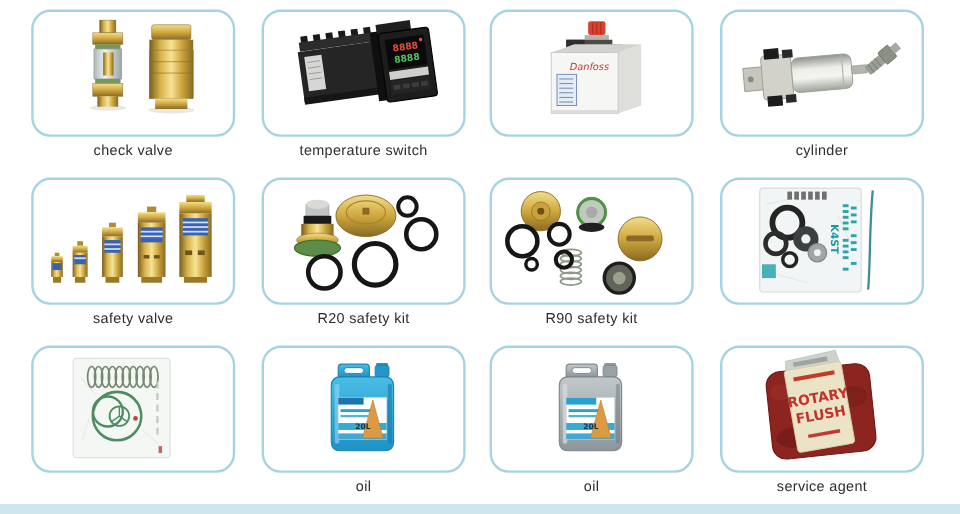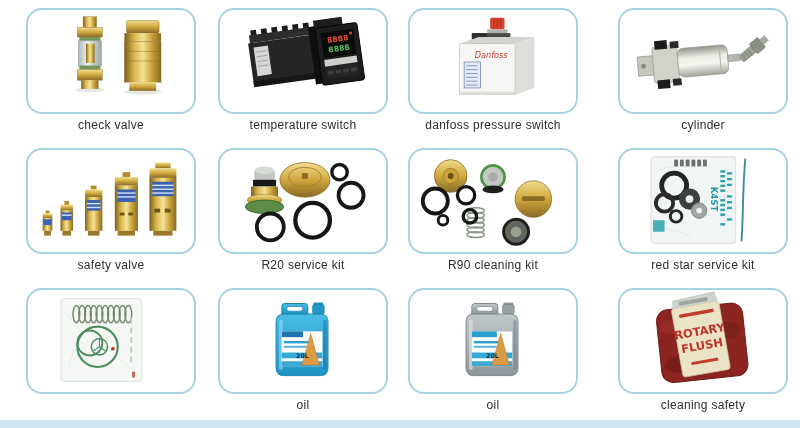--- a/index.html
+++ b/index.html
@@ -5,21 +5,21 @@
   html,body{margin:0;padding:0;background:#fff;}
   .page{position:relative;width:800px;height:428px;background:#ffffff;overflow:hidden;
         font-family:"Liberation Sans",sans-serif;}
   .grid{position:absolute;left:0;top:0;display:grid;
         grid-template-columns:repeat(4,200px);grid-template-rows:repeat(3,140px);}
   .cell{overflow:visible;}
   .inner{width:170px;}
   .cell:nth-child(4n+1) .inner{margin-left:26px;}
   .cell:nth-child(4n+2) .inner{margin-left:18px;}
   .cell:nth-child(4n+3) .inner{margin-left:8px;}
-  .cell:nth-child(4n)   .inner{margin-left:18px;}
+  .cell:nth-child(4n)   .inner{margin-left:0;}
   .box{box-sizing:border-box;width:170px;height:106px;margin-top:8px;
        border:2px solid #a5d3e4;border-radius:16px;background:#fff;
        display:flex;align-items:center;justify-content:center;overflow:hidden;}
   .caption{width:170px;text-align:center;margin-top:2px;font-size:12px;line-height:18px;
            color:#2d2d2d;letter-spacing:0.3px;white-space:nowrap;}
   .bottom-strip{position:absolute;left:0;bottom:0;width:800px;height:8px;background:#cfe6ef;}
   svg{display:block;}
   text{font-family:"DejaVu Sans",sans-serif;}
 </style>
 </head>
@@ -149,21 +149,20 @@
             <rect x="52" y="53" width="17" height="27" fill="#e6ecf6" stroke="#6a86b6" stroke-width="0.8"></rect>
             <line x1="54" y1="57" x2="66" y2="57" stroke="#54709e" stroke-width="0.7"></line>
             <line x1="54" y1="61" x2="66" y2="61" stroke="#54709e" stroke-width="0.7"></line>
             <line x1="54" y1="65" x2="66" y2="65" stroke="#54709e" stroke-width="0.7"></line>
             <line x1="54" y1="69" x2="66" y2="69" stroke="#54709e" stroke-width="0.7"></line>
             <line x1="54" y1="73" x2="66" y2="73" stroke="#54709e" stroke-width="0.7"></line>
             <line x1="54" y1="77" x2="66" y2="77" stroke="#54709e" stroke-width="0.7"></line>
             <rect x="47" y="84" width="58" height="3" fill="#dcdcd8"></rect>
           </svg>
         </div>
-        <div class="caption">danfoss pressure switch</div>
       </div>
     </div>
 
     <div class="cell">
       <div class="inner">
         <div class="box">
           <svg width="162" height="100" viewBox="0 0 164 104">
             <g transform="rotate(-5 82 52)">
               <rect x="14" y="42" width="18" height="20" fill="#c6c6be" stroke="#9a9a92" stroke-width="0.8"></rect>
               <circle cx="20" cy="52" r="2.5" fill="#8a8a82"></circle>
@@ -249,21 +248,21 @@
             <ellipse cx="42" cy="58" rx="20" ry="7" fill="#5d8c48" stroke="#3e6c2e"></ellipse>
             <ellipse cx="84" cy="30" rx="26" ry="18" fill="url(#brassV)" stroke="#8a6a24" stroke-width="0.8"></ellipse>
             <ellipse cx="84" cy="27" rx="17" ry="10" fill="none" stroke="#a8842c"></ellipse>
             <rect x="81" y="23" width="6" height="6" fill="#8a6a24"></rect>
             <circle cx="120" cy="22" r="8" fill="none" stroke="#161616" stroke-width="3.5"></circle>
             <circle cx="132" cy="46" r="13" fill="none" stroke="#161616" stroke-width="4"></circle>
             <circle cx="92" cy="72" r="18" fill="none" stroke="#161616" stroke-width="4.5"></circle>
             <circle cx="48" cy="79" r="14" fill="none" stroke="#161616" stroke-width="4"></circle>
           </svg>
         </div>
-        <div class="caption">R20 service kit</div>
+        <div class="caption">R20 safety kit</div>
       </div>
     </div>
 
     <div class="cell">
       <div class="inner">
         <div class="box">
           <svg width="162" height="100" viewBox="0 0 164 104">
             <circle cx="38" cy="26" r="17" fill="url(#brassV)" stroke="#8a6a24" stroke-width="0.8"></circle>
             <circle cx="38" cy="26" r="8" fill="#caa23c" stroke="#8a6a24" stroke-width="0.6"></circle>
             <circle cx="38" cy="26" r="3" fill="#6a5018"></circle>
@@ -282,21 +281,21 @@
                 <ellipse cx="64" cy="77" rx="9" ry="3"></ellipse>
               <ellipse cx="64" cy="82" rx="9" ry="3"></ellipse>
                 <ellipse cx="64" cy="87" rx="9" ry="3"></ellipse>
             </g>
             <circle cx="22" cy="52" r="13" fill="none" stroke="#161616" stroke-width="4"></circle>
             <circle cx="54" cy="46" r="9" fill="none" stroke="#161616" stroke-width="3.5"></circle>
             <circle cx="30" cy="72" r="5" fill="none" stroke="#161616" stroke-width="3"></circle>
             <circle cx="58" cy="68" r="7" fill="none" stroke="#161616" stroke-width="3.5"></circle>
           </svg>
         </div>
-        <div class="caption">R90 cleaning kit</div>
+        <div class="caption">R90 safety kit</div>
       </div>
     </div>
 
     <div class="cell">
       <div class="inner">
         <div class="box">
           <svg width="162" height="100" viewBox="0 0 164 104">
             <rect x="28" y="6" width="88" height="90" rx="3" fill="#f2f5f5" stroke="#d6dcdc"></rect>
             <path d="M34,20 L60,14 M96,30 L110,60 M40,80 L70,88" stroke="#e2e8e8" fill="none"></path>
             <g fill="#4e4e4e" opacity="0.8">
@@ -331,21 +330,20 @@
                 <rect x="107" y="28" width="5" height="2.5"></rect>
               <rect x="107" y="34" width="5" height="2.5"></rect>
                 <rect x="107" y="46" width="5" height="2.5"></rect>
               <rect x="107" y="52" width="5" height="2.5"></rect>
                 <rect x="107" y="58" width="5" height="2.5"></rect>
               <rect x="107" y="70" width="5" height="2.5"></rect>
             </g>
             <path d="M126,8 C123,40 124,70 122,94" stroke="#3e8e9a" stroke-width="2" fill="none"></path>
           </svg>
         </div>
-        <div class="caption">red star service kit</div>
       </div>
     </div>
 
     <div class="cell">
       <div class="inner">
         <div class="box">
           <svg width="162" height="100" viewBox="0 0 164 104">
             <rect x="30" y="8" width="84" height="86" rx="3" fill="#f4f7f4" stroke="#dce2dc"></rect>
             <path d="M36,24 L50,40 M90,70 L106,84 M44,60 L38,78" stroke="#e6ece6" fill="none"></path>
             <g fill="none" stroke="#76886f" stroke-width="1.5">
@@ -442,20 +440,20 @@
                 <rect x="64" y="8" width="30" height="4" fill="#8a908a" opacity="0.7"></rect>
                 <rect x="55" y="14" width="50" height="72" rx="3" fill="#ebe3c6" stroke="#d2caa8" stroke-width="0.8"></rect>
                 <rect x="62" y="21" width="36" height="3.5" fill="#c23a2c"></rect>
                 <text x="80" y="46" text-anchor="middle" font-size="12" font-weight="bold" fill="#c0342a">ROTARY</text>
                 <text x="80" y="61" text-anchor="middle" font-size="12" font-weight="bold" fill="#c0342a">FLUSH</text>
                 <rect x="66" y="72" width="28" height="3" fill="#c23a2c"></rect>
               </g>
             </g>
           </svg>
         </div>
-        <div class="caption">cleaning safety</div>
+        <div class="caption">service agent</div>
       </div>
     </div>
 
   </div>
 
   <div class="bottom-strip"></div>
 </div>
 
 </body></html>

